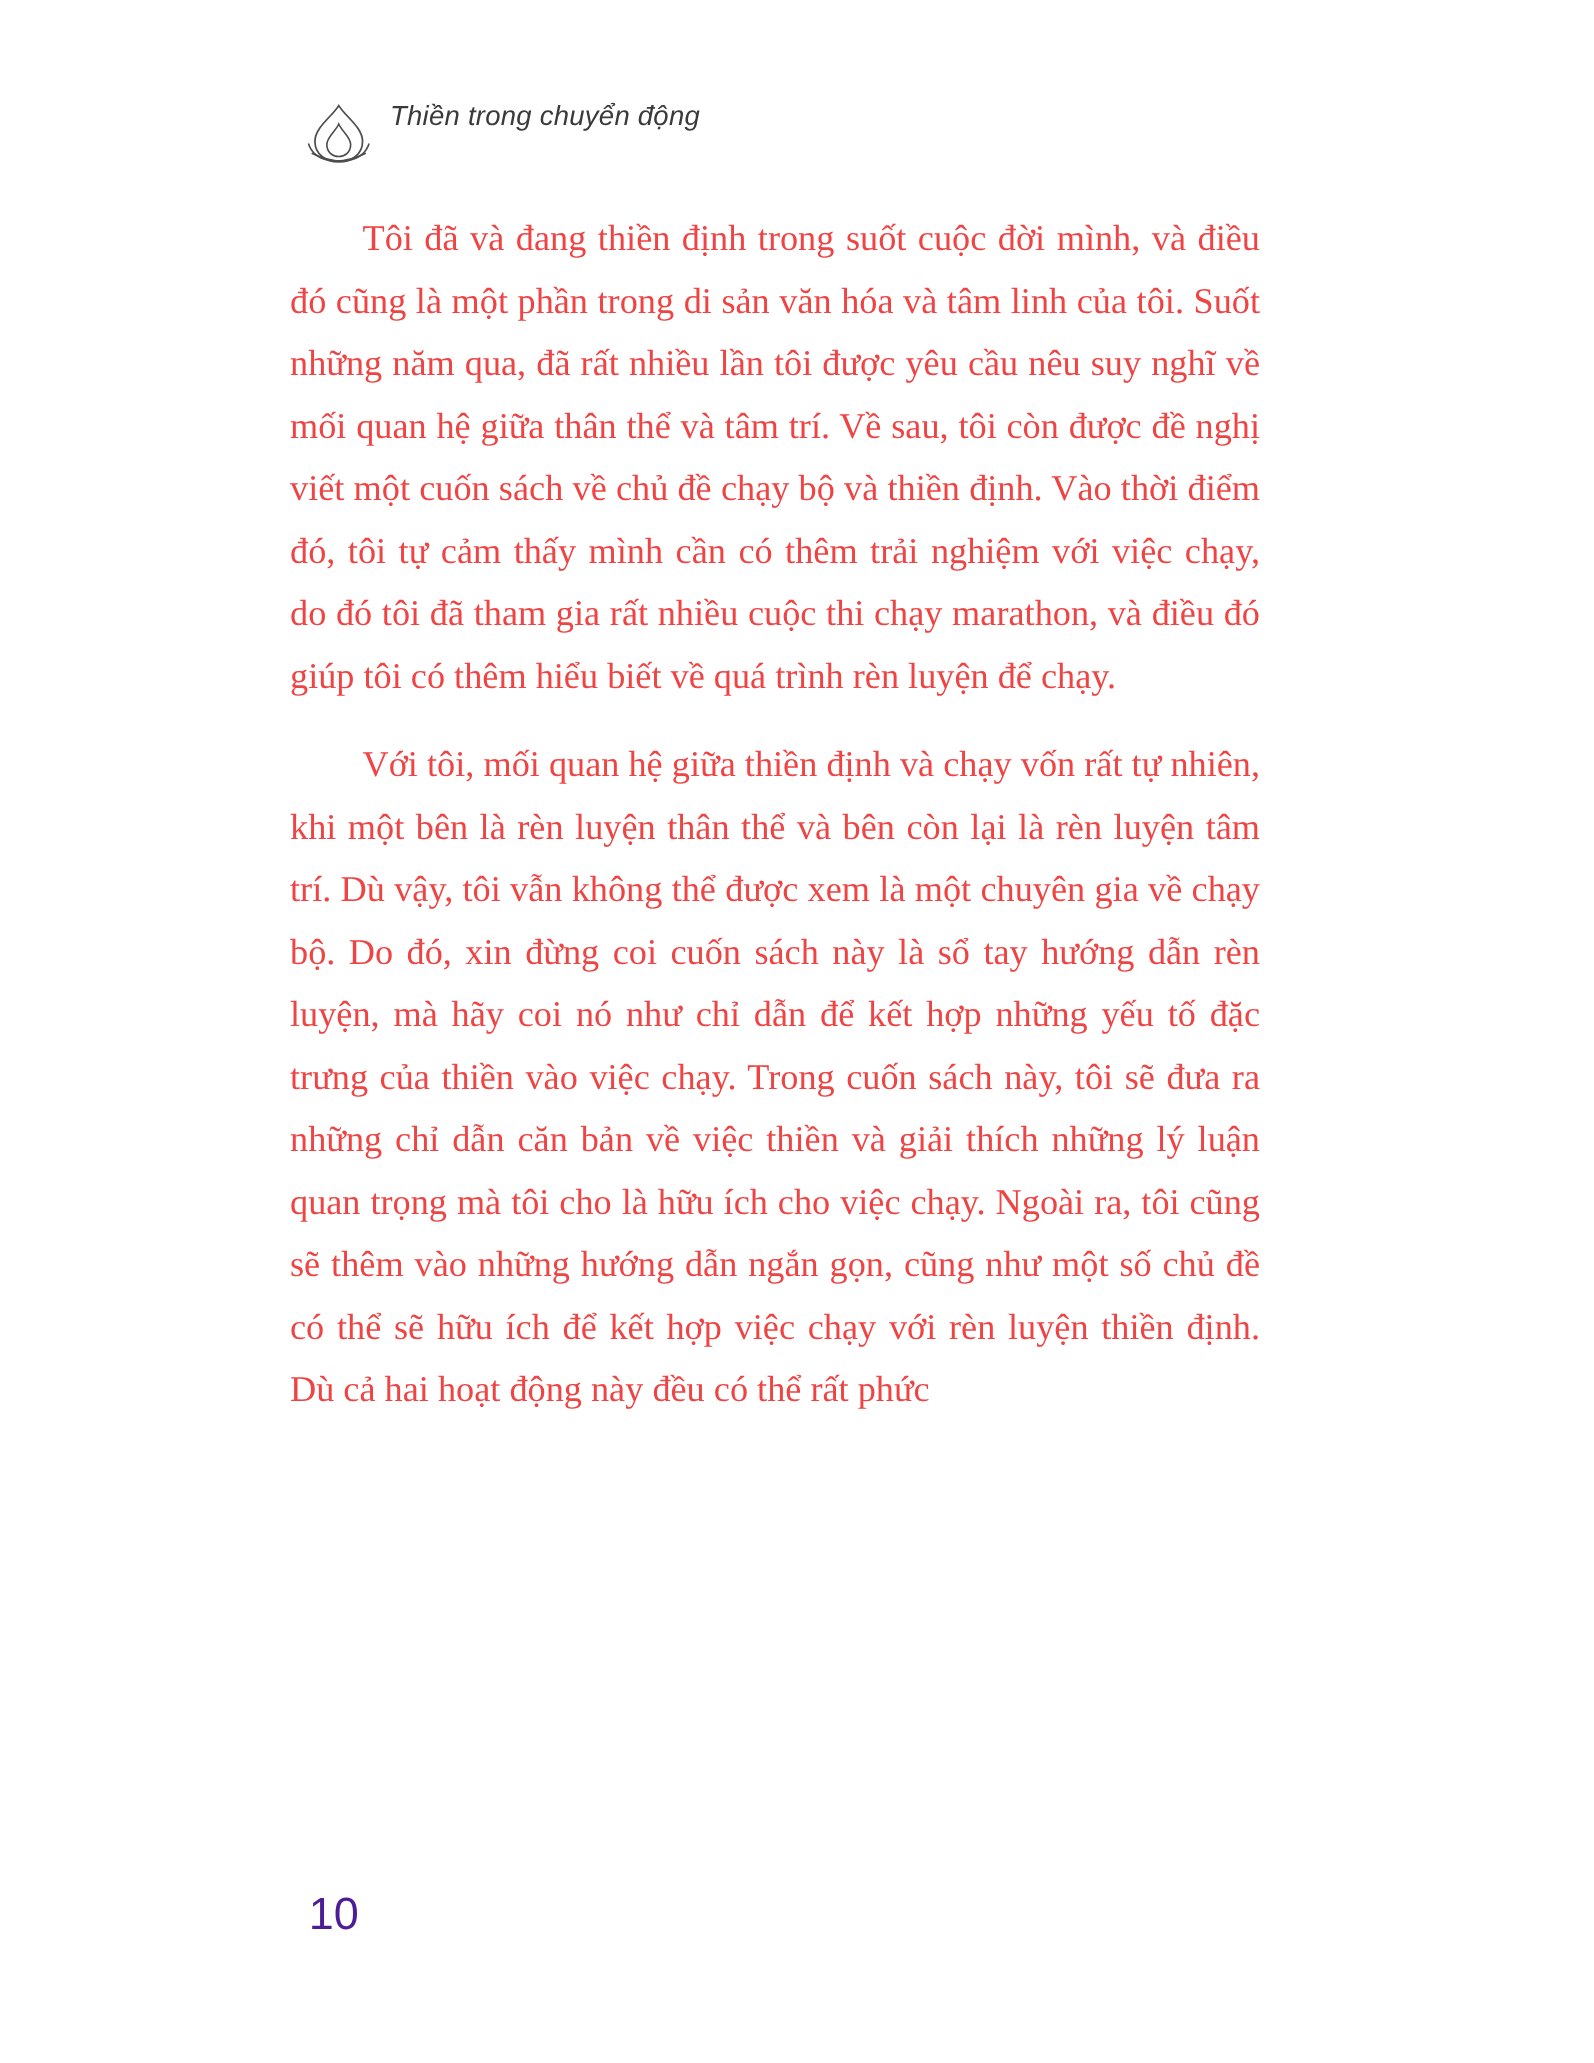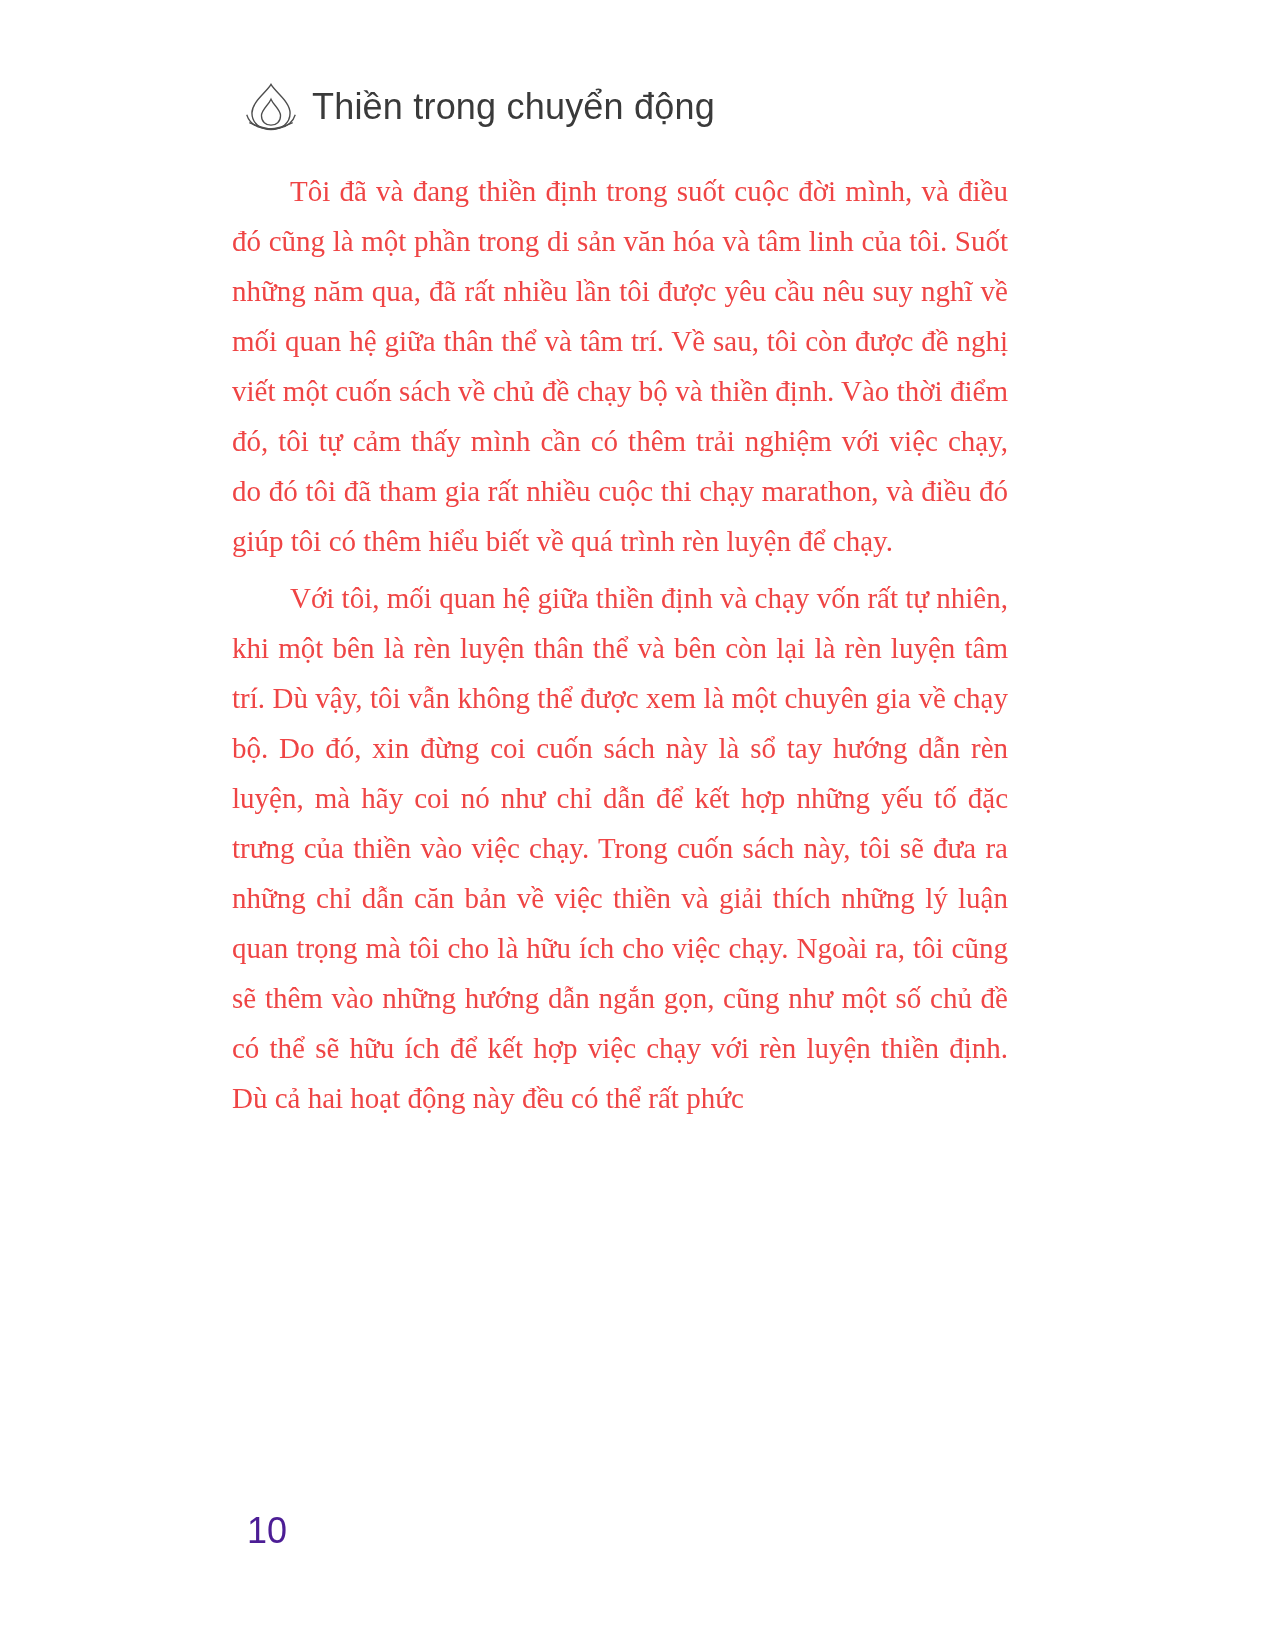--- a/index.html
+++ b/index.html
@@ -14,26 +14,26 @@
     background: #ffffff;
     overflow: hidden;
     font-family: "Liberation Serif", serif;
   }
   
   .page-header {
     position: absolute;
     left: 245px;
     top: 80px;
     display: flex;
-    align-items: center;
     gap: 15px;
     font-family: "Liberation Sans", sans-serif;
-    font-size: 36px;
+    font-size: 22px;
     letter-spacing: 0.2px;
     color: #3a3a3a;
+    font-style: italic;
   }
   .logo-icon {
     display: inline-block;
     width: 52px;
     height: 54px;
   }
   .logo-icon svg {
     display: block;
     width: 100%;
     height: 100%;
@@ -48,21 +48,21 @@
     font-size: 29px;
     line-height: 50px;
     text-align: justify;
     hyphens: none;
   }
   .page-body p {
     margin: 0;
     text-indent: 58px;
   }
   .page-body p + p {
-    margin-top: 7px;
+    margin-top: 21px;
   }
   
   .page-number {
     position: absolute;
     left: 247px;
     top: 1510px;
     font-family: "Liberation Sans", sans-serif;
     font-size: 36px;
     color: #4c1d95;
   }

